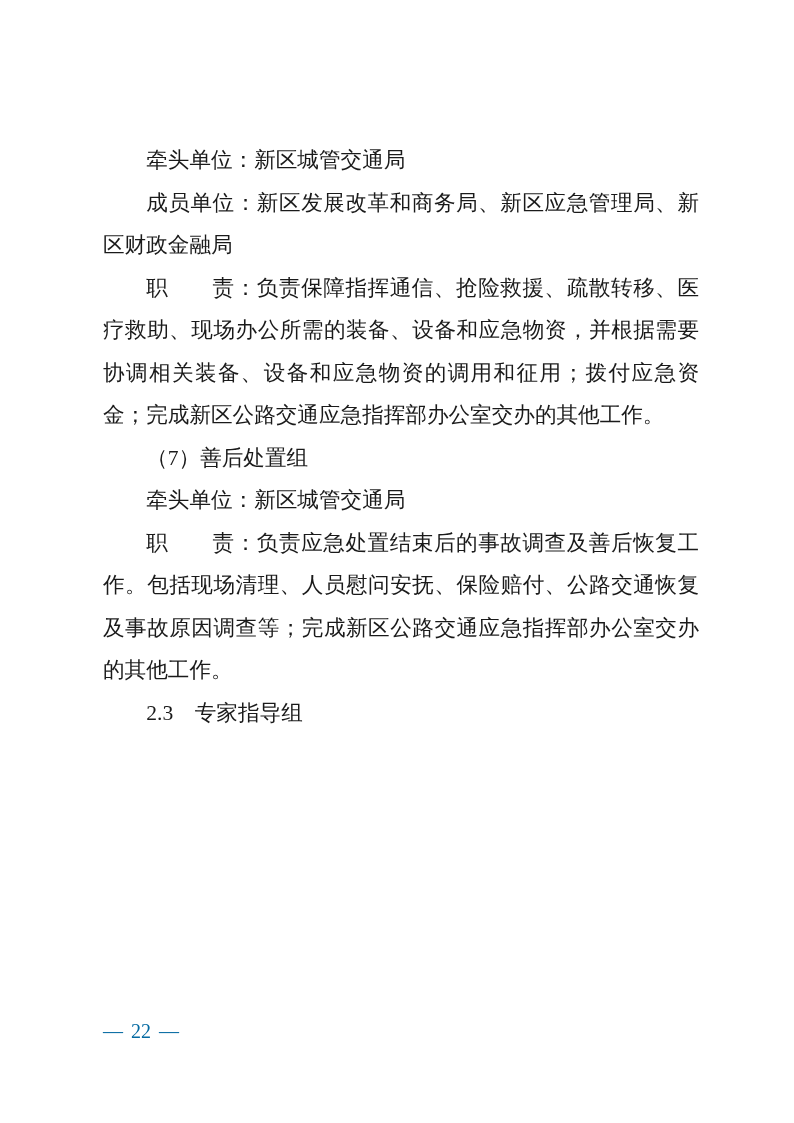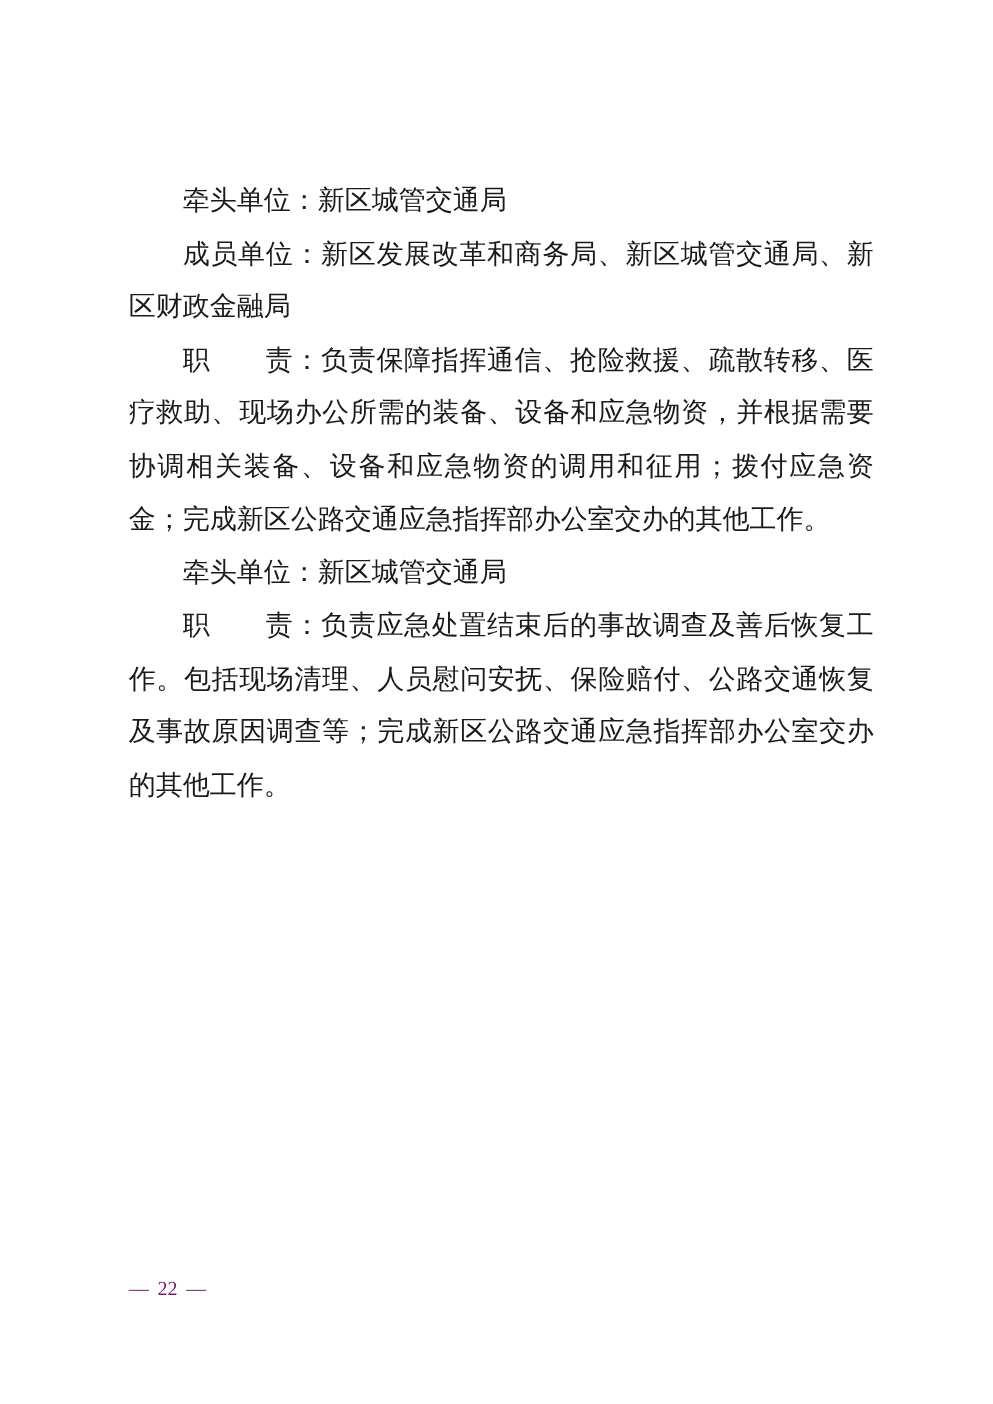--- a/index.html
+++ b/index.html
@@ -31,34 +31,36 @@
     text-align: justify;
     text-justify: inter-character;
     text-indent: 2em;
     letter-spacing: 0;
     word-break: break-all;
   }
   .footer {
     position: absolute;
     left: 103px;
     top: 1020px;
-    font-size: 16px;
+    font-size: 20px;
     line-height: 23px;
-    color: #701a75;
+    color: #0369a1;
     word-spacing: 3px;
   }
 </style>
 </head>
 <body>
 
 <div class="page">
   <div class="content">
     <p class="par">牵头单位：新区城管交通局</p>
-    <p class="par">成员单位：新区发展改革和商务局、新区城管交通局、新区财政金融局</p>
+    <p class="par">成员单位：新区发展改革和商务局、新区应急管理局、新区财政金融局</p>
     <p class="par">职　　责：负责保障指挥通信、抢险救援、疏散转移、医疗救助、现场办公所需的装备、设备和应急物资，并根据需要协调相关装备、设备和应急物资的调用和征用；拨付应急资金；完成新区公路交通应急指挥部办公室交办的其他工作。</p>
+    <p class="par">（7）善后处置组</p>
     <p class="par">牵头单位：新区城管交通局</p>
     <p class="par">职　　责：负责应急处置结束后的事故调查及善后恢复工作。包括现场清理、人员慰问安抚、保险赔付、公路交通恢复及事故原因调查等；完成新区公路交通应急指挥部办公室交办的其他工作。</p>
+    <p class="par">2.3　专家指导组</p>
   </div>
 
   <div class="footer">
     <span>— 22 —</span>
   </div>
 </div>
 
 </body></html>

